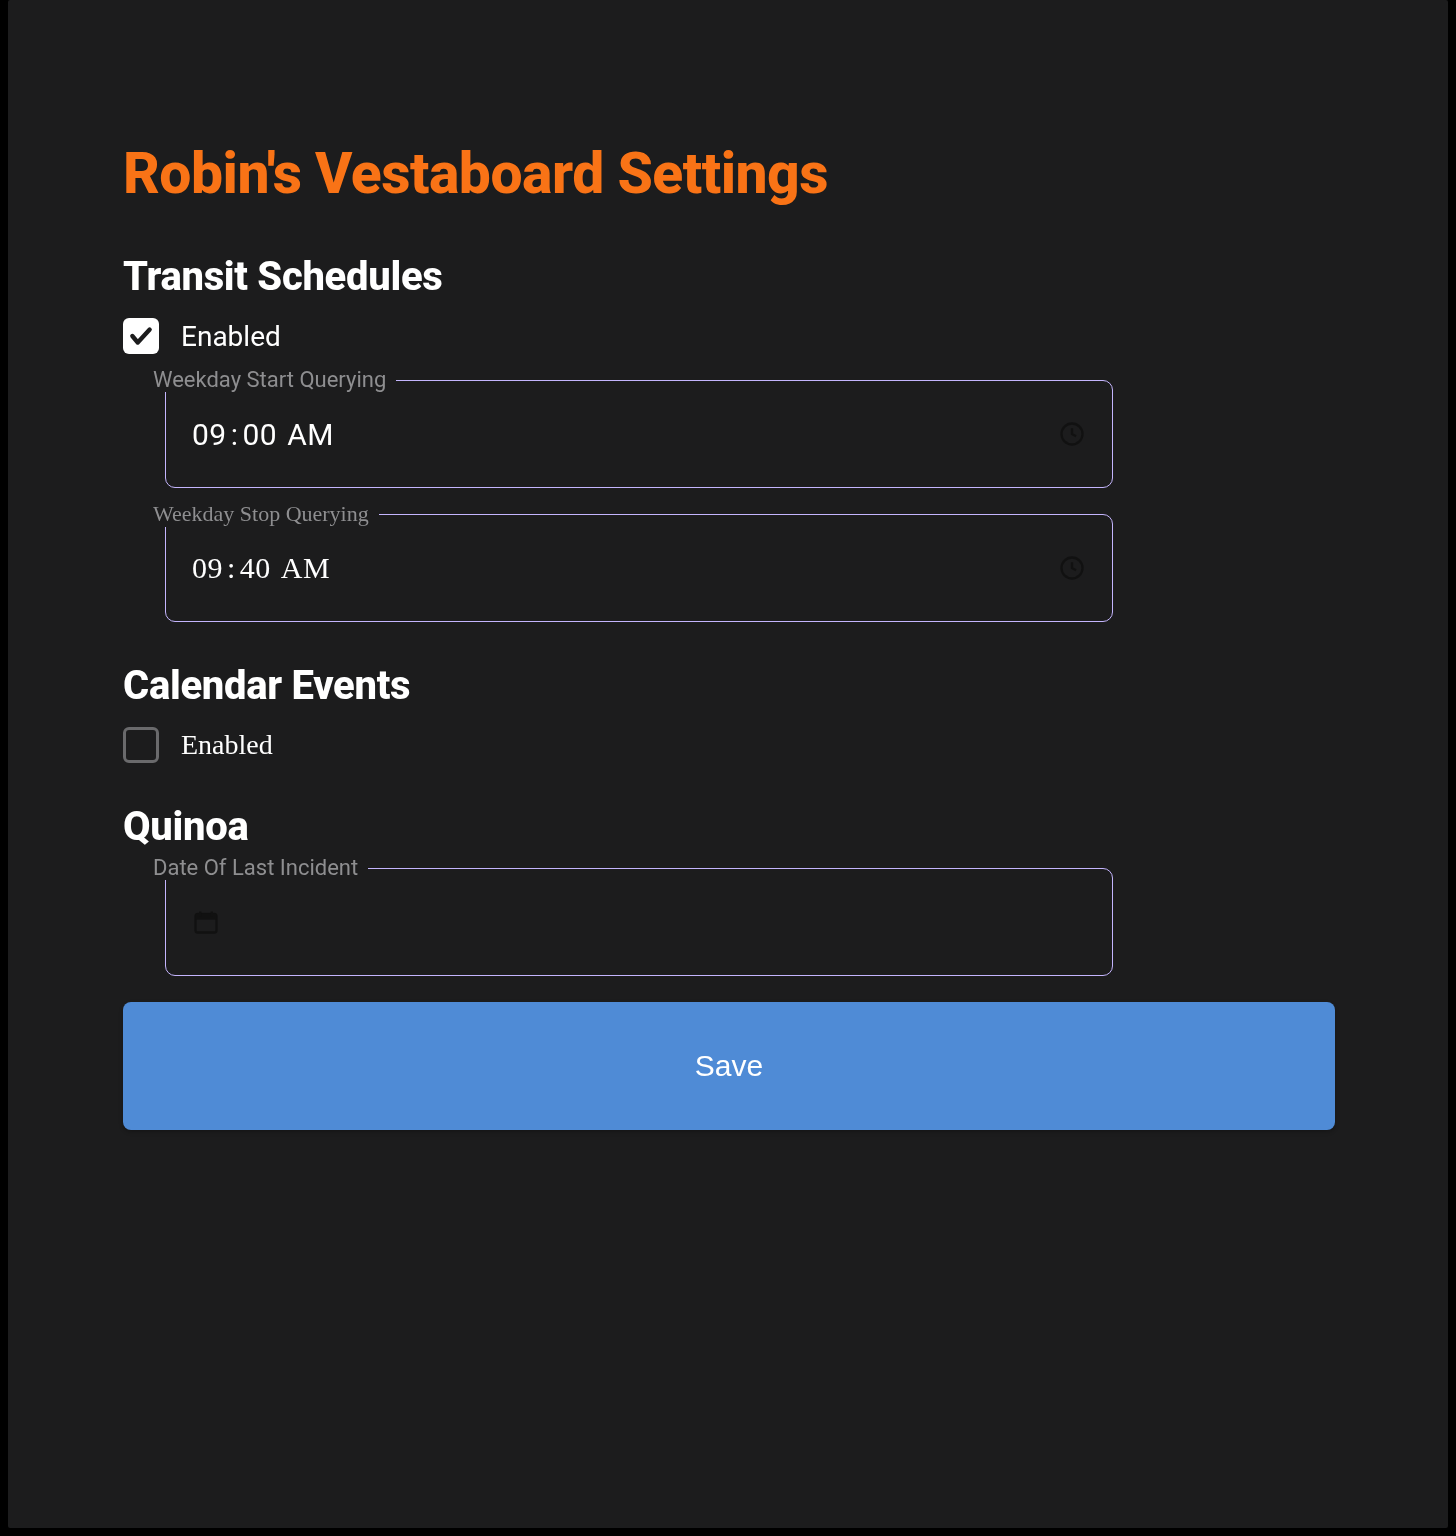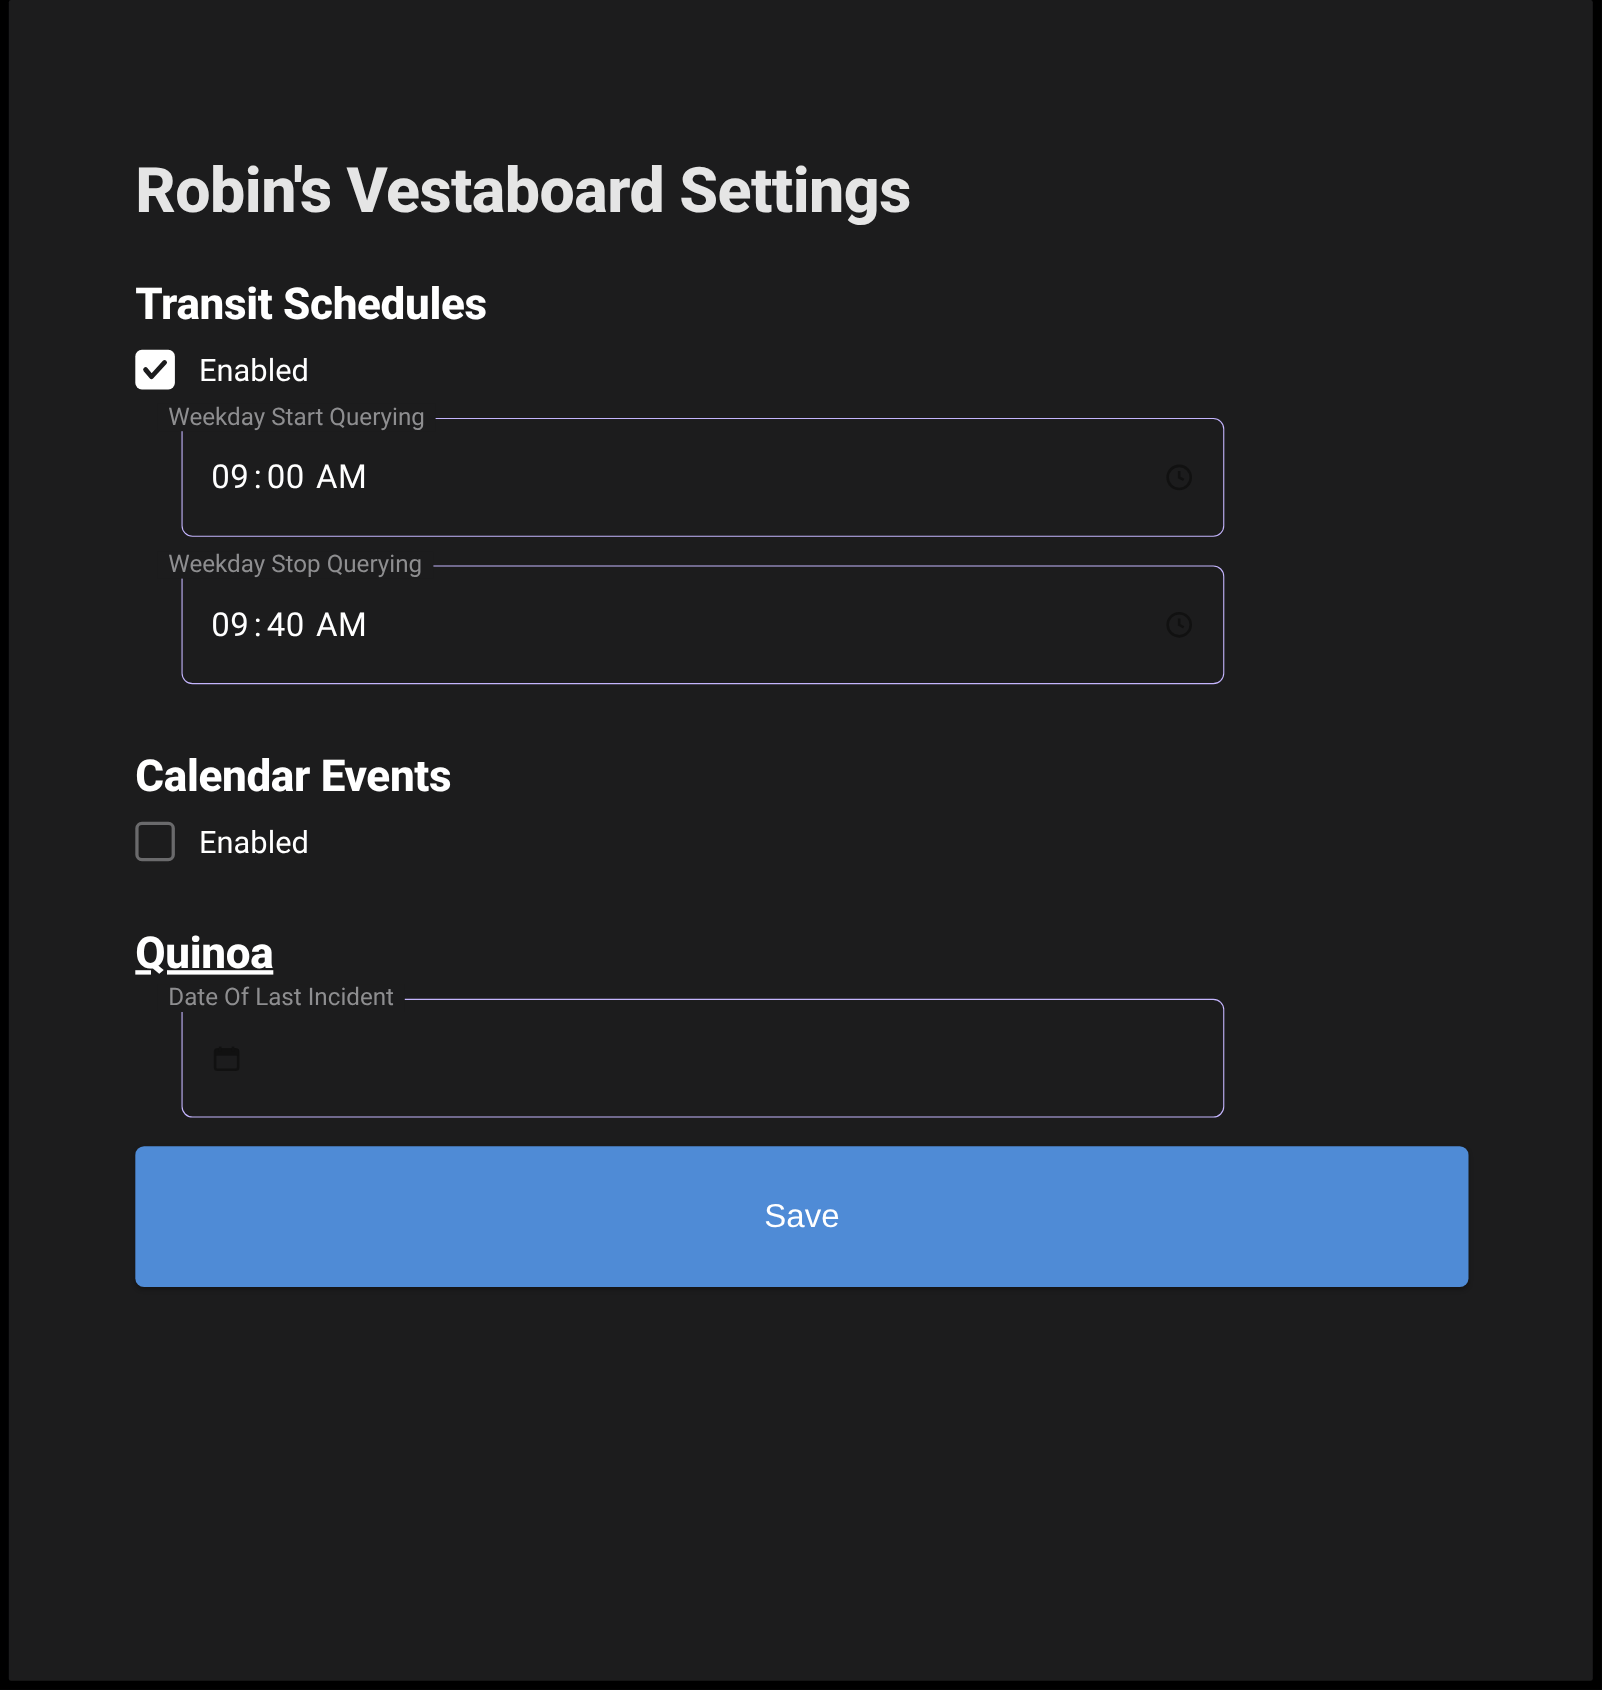--- a/index.html
+++ b/index.html
@@ -19,21 +19,21 @@
     background: #1c1c1d;
     color: #fff;
     padding: 140px 115px 0 115px;
     border-radius: 2px;
   }
   h1.title {
     font-size: 57px;
     font-weight: 800;
     letter-spacing: -0.5px;
     margin-bottom: 46px;
-    color: #e5e5e5;
+    color: #f97316;
   }
   h2.section {
     font-size: 40px;
     font-weight: 800;
     letter-spacing: -0.3px;
     margin-bottom: 18px;
     color: #fff;
   }
   .checkbox-row {
     display: flex;
@@ -100,22 +100,22 @@
   .time-value .ampm {
     padding-left: 10px;
   }
   .field-icon {
     width: 28px;
     height: 28px;
     color: #111;
     opacity: 0.95;
     flex-shrink: 0;
   }
-  .sections-gap { margin-bottom: 60px; }
-  .quinoa-gap { margin-bottom: 10px; text-decoration: underline; }
+  .sections-gap { margin-bottom: 40px; font-family: Liberation Serif, serif; }
+  .quinoa-gap { margin-bottom: 10px; }
   .save-btn {
     display: block;
     width: 1212px;
     height: 128px;
     background: #4f8bd6;
     border: none;
     border-radius: 8px;
     color: #fff;
     font-size: 30px;
     font-weight: 400;

